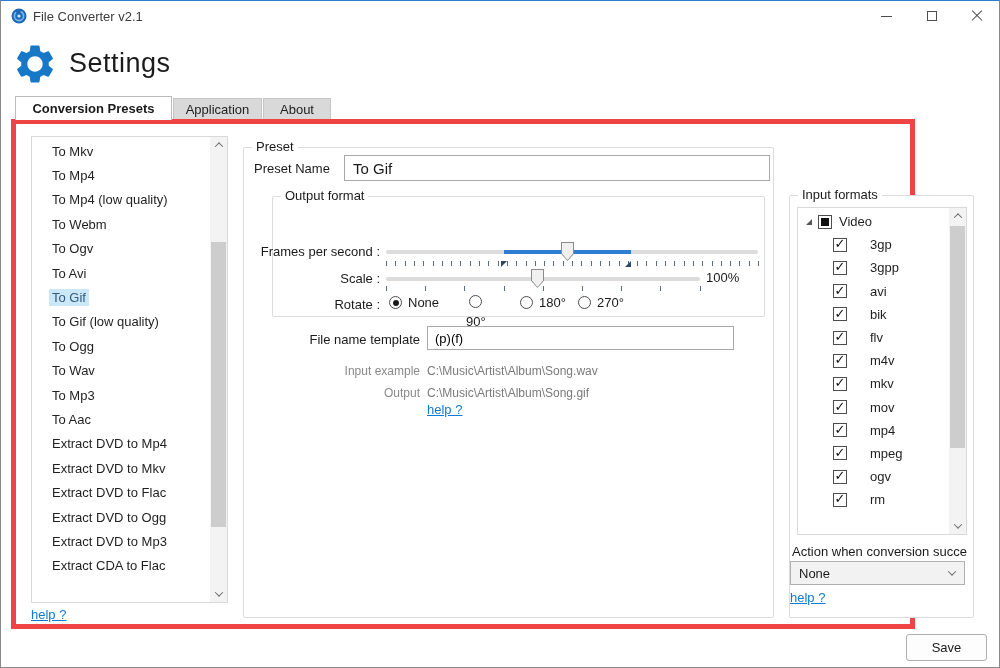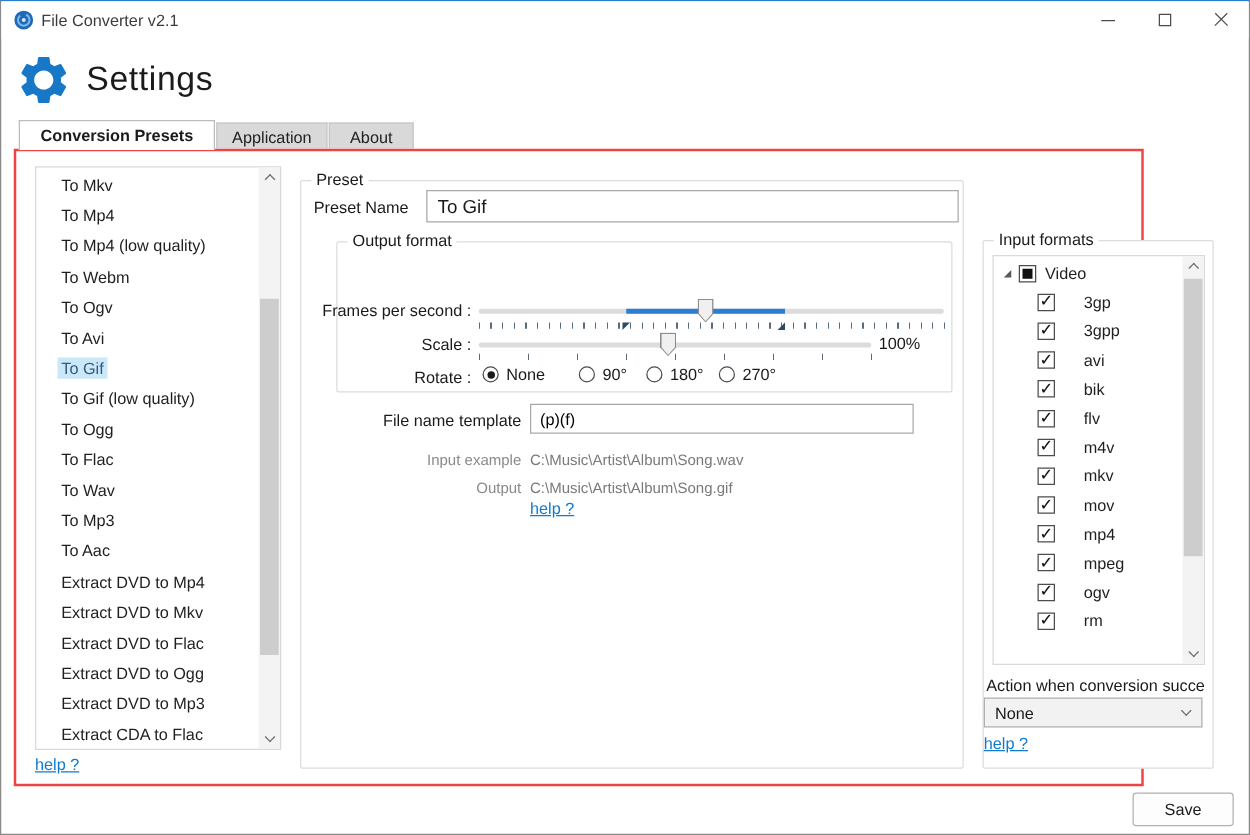--- a/index.html
+++ b/index.html
@@ -26,21 +26,21 @@
 
   
   .tab { position:absolute; display:flex; align-items:center; justify-content:center; font-size:13px; }
   .tab-active { left:14px; top:95px; width:157px; height:24px; background:#fff;
                 border:1px solid #bcbcbc; border-bottom:none; font-weight:bold; z-index:3; }
   .tab-idle { top:97px; height:21px; background:#d9d9d9; border:1px solid #c6c6c6; border-bottom:none; color:#222; }
   .tab-app { left:172px; width:89px; } .tab-about { left:262px; width:68px; }
 
   
   .panel { position:absolute; left:10px; top:118px; width:904px; height:510px;
-           background:#fff; border:2px solid #ef4444; z-index:2; }
+           background:#fff; border:5px solid #ef4444; z-index:2; }
 
   
   .listbox { position:absolute; left:15px; top:12px; width:197px; height:467px; border:1px solid #d9d9d9; background:#fff; }
   .lb-items { position:absolute; left:0; top:2px; right:17px; }
   .lb-item { height:24.4px; display:flex; align-items:center; padding-left:17px; font-size:13px; color:#1f1f1f; }
   .lb-item .hl { padding:1px 3px; }
   .lb-item.selected .hl { background:#cbe8f8; color:#33597c; }
 
   
   .vscroll { position:absolute; top:0; right:0; bottom:0; width:17px; background:#f3f3f3; }
@@ -169,23 +169,20 @@
         <div class="lb-item selected">
             <span class="hl">To Gif</span>
           </div>
         <div class="lb-item">
             <span class="hl">To Gif (low quality)</span>
           </div>
         <div class="lb-item">
             <span class="hl">To Ogg</span>
           </div>
         <div class="lb-item">
-            <span class="hl">To Flac</span>
-          </div>
-        <div class="lb-item">
             <span class="hl">To Wav</span>
           </div>
         <div class="lb-item">
             <span class="hl">To Mp3</span>
           </div>
         <div class="lb-item">
             <span class="hl">To Aac</span>
           </div>
         <div class="lb-item">
             <span class="hl">Extract DVD to Mp4</span>
@@ -240,21 +237,21 @@
         <div class="slider-track" style="left:113px; top:80px; width:314px;"></div>
         <div class="thumb" style="left:258px; top:72px;"></div>
         <div class="ticks ticks-scale" style="left:113px; top:89px; width:315px;"></div>
         <div class="lbl" style="position:absolute; left:433px; top:73px;">100%</div>
 
         <div class="lbl rt-label" style="left:0; top:100px; width:107px;">Rotate :</div>
         <div class="radio-row" style="left:116px; top:98px;">
           <span class="radio-circle checked"></span>
           <span>None</span>
         </div>
-        <div class="radio-row" style="left:193px; top:98px;">
+        <div class="radio-row" style="left:193px; top:98px;flex-direction:column;">
           <span class="radio-circle"></span>
           <span>90°</span>
         </div>
         <div class="radio-row" style="left:247px; top:98px;">
           <span class="radio-circle"></span>
           <span>180°</span>
         </div>
         <div class="radio-row" style="left:305px; top:98px;">
           <span class="radio-circle"></span>
           <span>270°</span>

